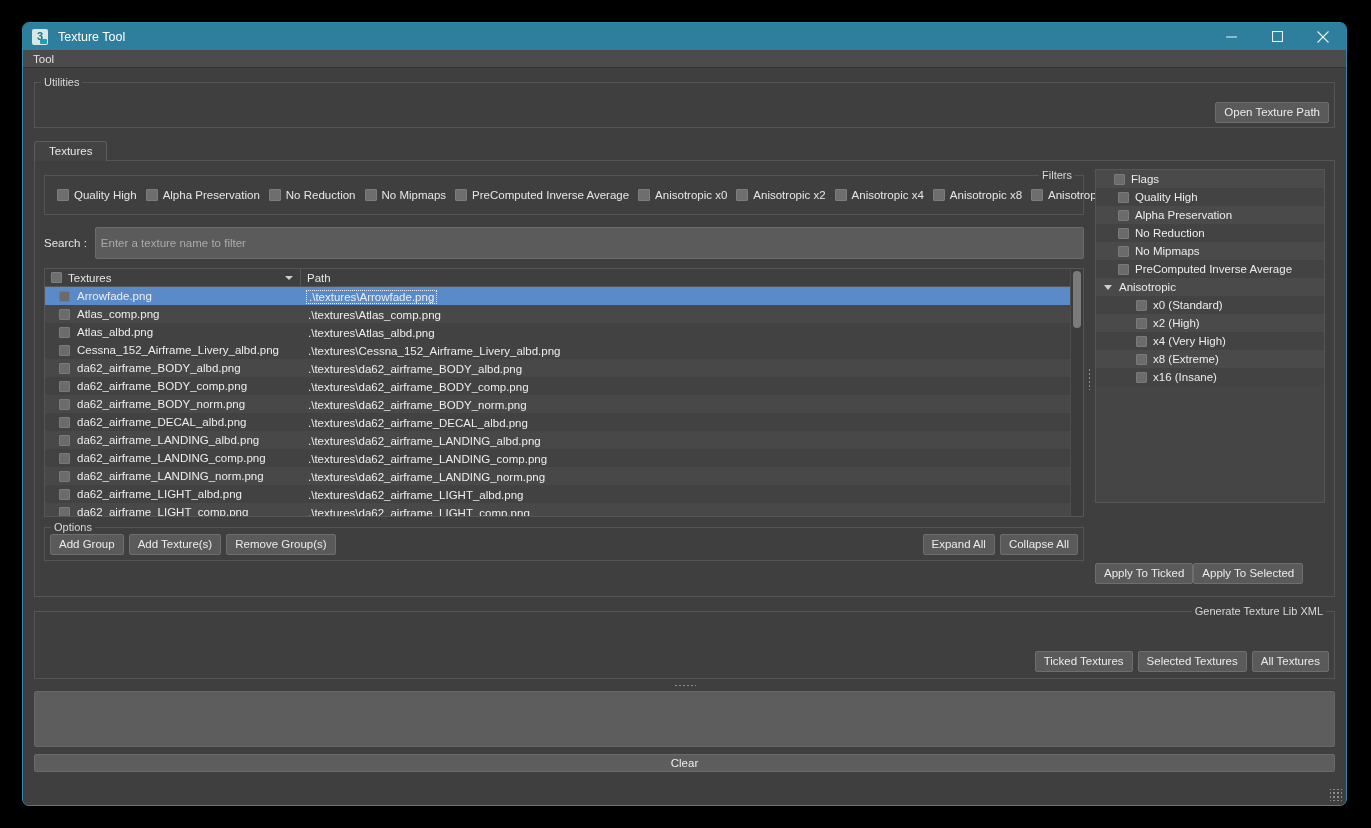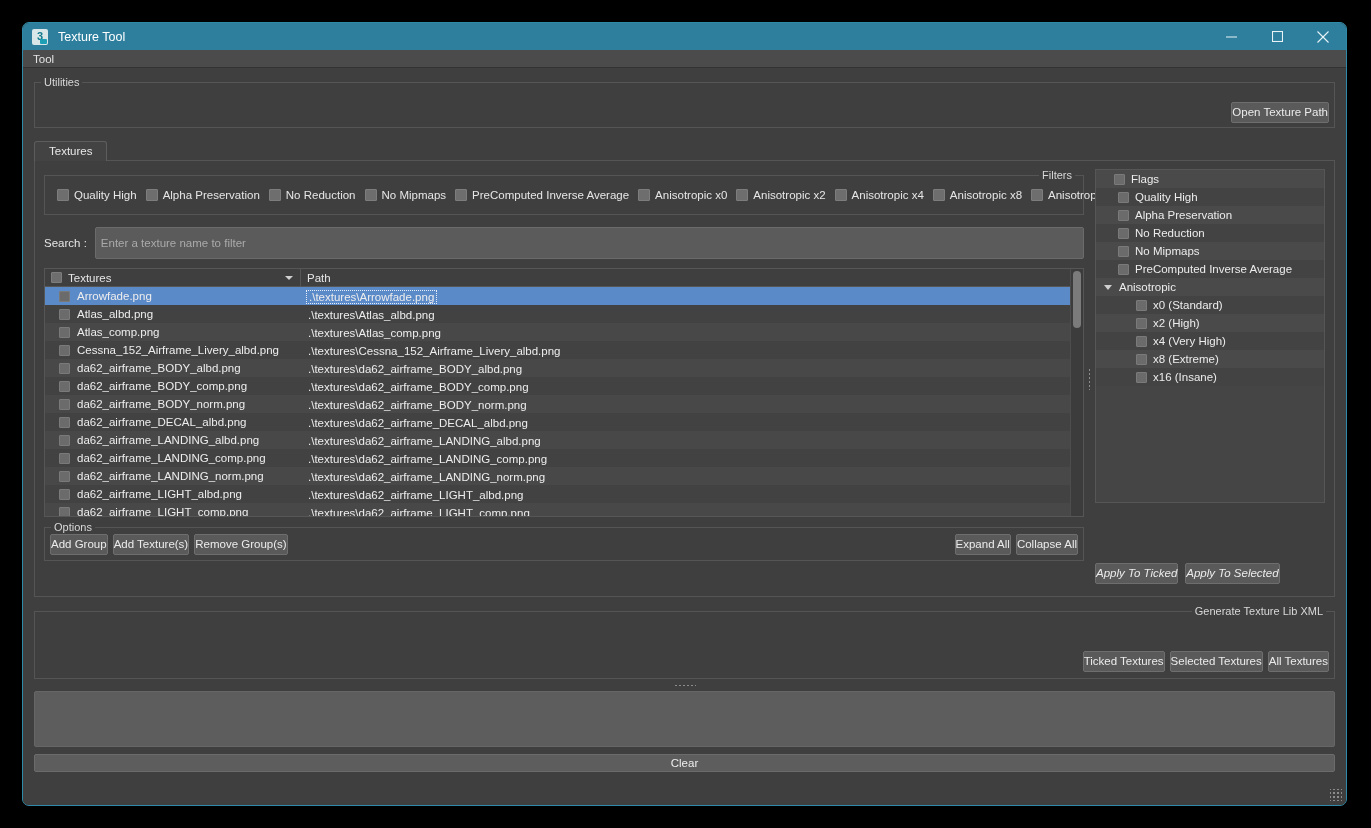--- a/index.html
+++ b/index.html
@@ -105,21 +105,21 @@
   .utilities {
     height: 46px;
     margin-top: 5px;
   }
   .btn {
     background: #5a5a5a;
     border: 1px solid #6e6e6e;
     border-radius: 2px;
     color: #ebebeb;
     font-size: 11.5px;
-    padding: 3px 0;
+    padding: 3px 8px;
     line-height: 13px;
     white-space: nowrap;
   }
   .open-path-wrap {
     position: absolute;
     right: 5px; bottom: 4px;
   }
 
   
   .tabstrip {
@@ -360,23 +360,22 @@
     border-left: 4px solid transparent;
     border-right: 4px solid transparent;
     border-top: 5px solid #cfcfcf;
     margin-right: 7px;
     margin-left: 4px;
     flex: none;
   }
   .apply-row {
     position: absolute;
     bottom: 4px; left: 0; right: 0;
-    display: flex; gap: 7px;
+    display: flex; 
     justify-content: flex-start;
-    font-style: italic;
   }
 
   
   .genbox {
     margin-top: 14px;
     height: 68px;
     position: relative;
   }
   .gen-btns {
     position: absolute;
@@ -541,35 +540,35 @@
               </div>
               <div class="rows" id="rows">
                   <div class="row sel">
                     <div class="indent"></div>
                     <div class="cell1">
                       <span class="cb"></span>
                       <span class="txt">Arrowfade.png</span>
                     </div>
                     <div class="cell2"><span class="txt cell2-inner">.\textures\Arrowfade.png</span></div>
                   </div>
+                  <div class="row even">
+                    <div class="indent"></div>
+                    <div class="cell1">
+                      <span class="cb"></span>
+                      <span class="txt">Atlas_comp.png</span>
+                    </div>
+                    <div class="cell2"><span class="txt">.\textures\Atlas_comp.png</span></div>
+                  </div>
                   <div class="row odd">
                     <div class="indent"></div>
                     <div class="cell1">
                       <span class="cb"></span>
                       <span class="txt">Atlas_albd.png</span>
                     </div>
                     <div class="cell2"><span class="txt">.\textures\Atlas_albd.png</span></div>
-                  </div>
-                  <div class="row even">
-                    <div class="indent"></div>
-                    <div class="cell1">
-                      <span class="cb"></span>
-                      <span class="txt">Atlas_comp.png</span>
-                    </div>
-                    <div class="cell2"><span class="txt">.\textures\Atlas_comp.png</span></div>
                   </div>
                   <div class="row odd">
                     <div class="indent"></div>
                     <div class="cell1">
                       <span class="cb"></span>
                       <span class="txt">Cessna_152_Airframe_Livery_albd.png</span>
                     </div>
                     <div class="cell2"><span class="txt">.\textures\Cessna_152_Airframe_Livery_albd.png</span></div>
                   </div>
                   <div class="row even">

